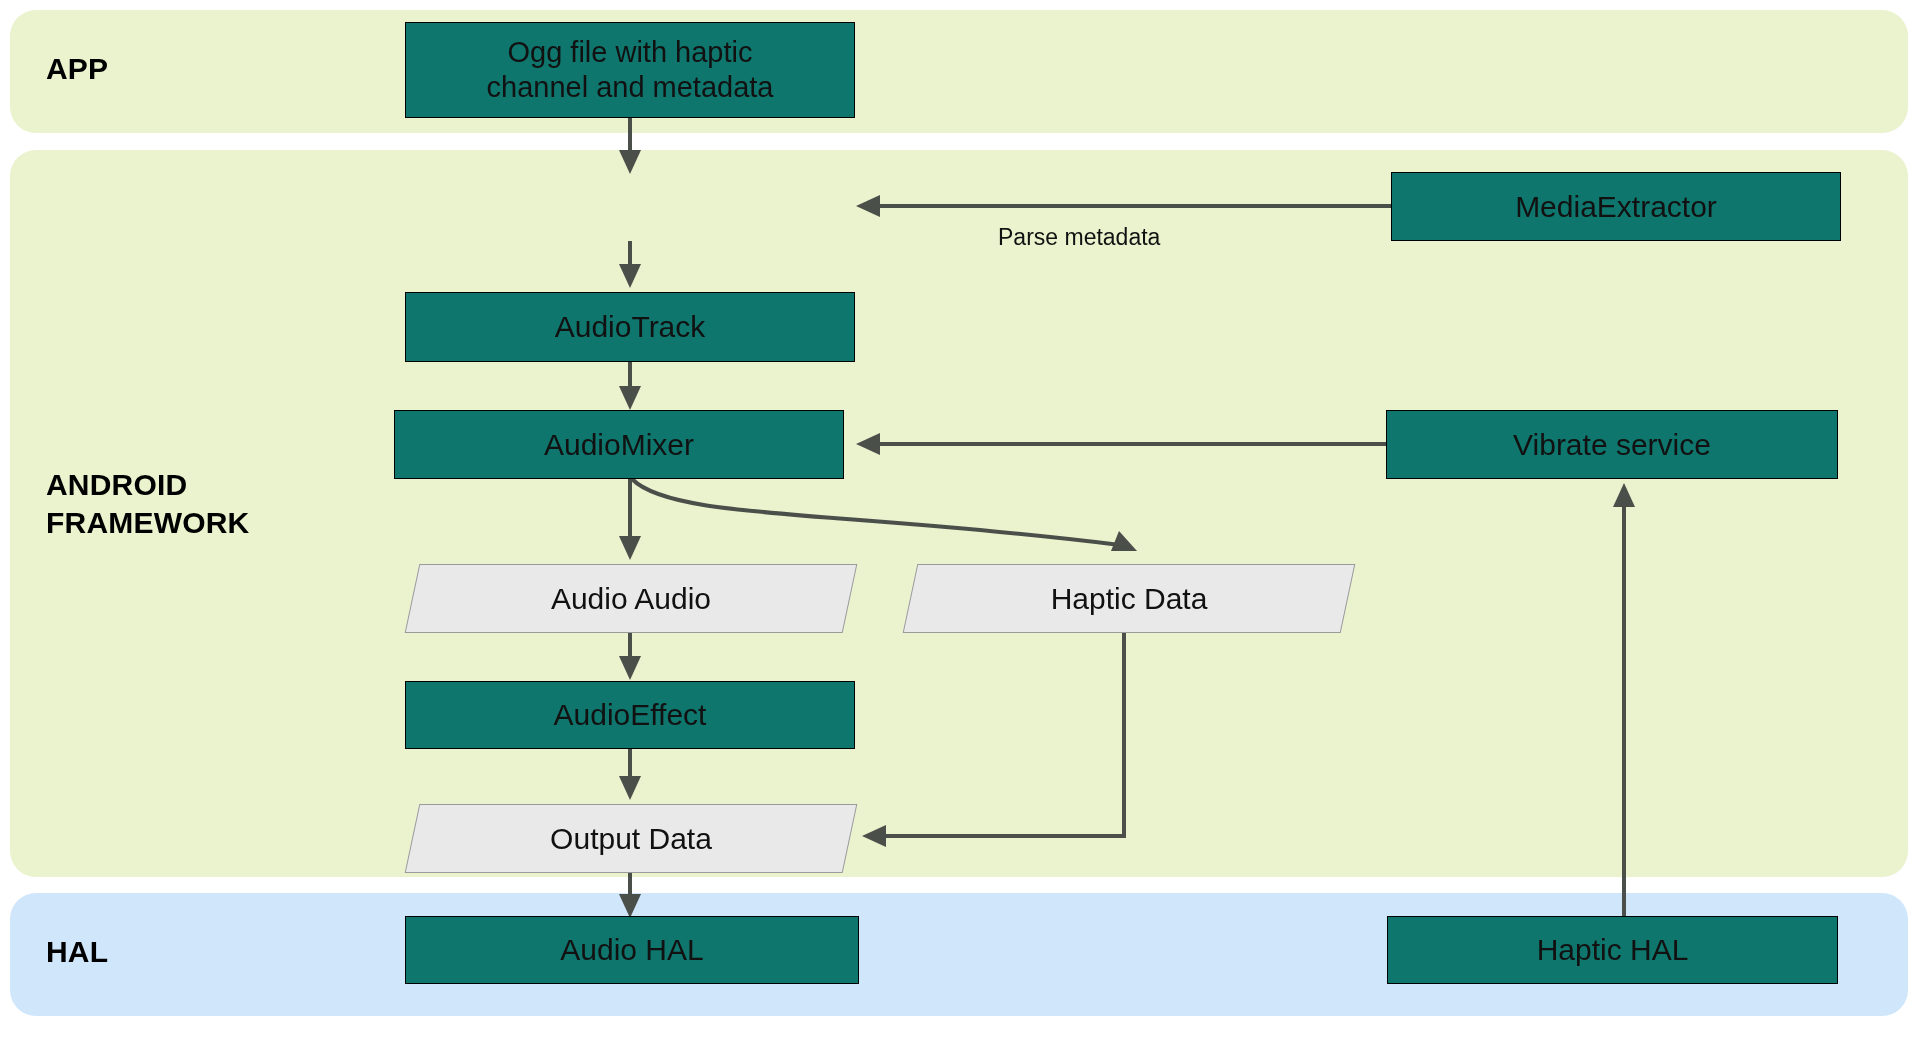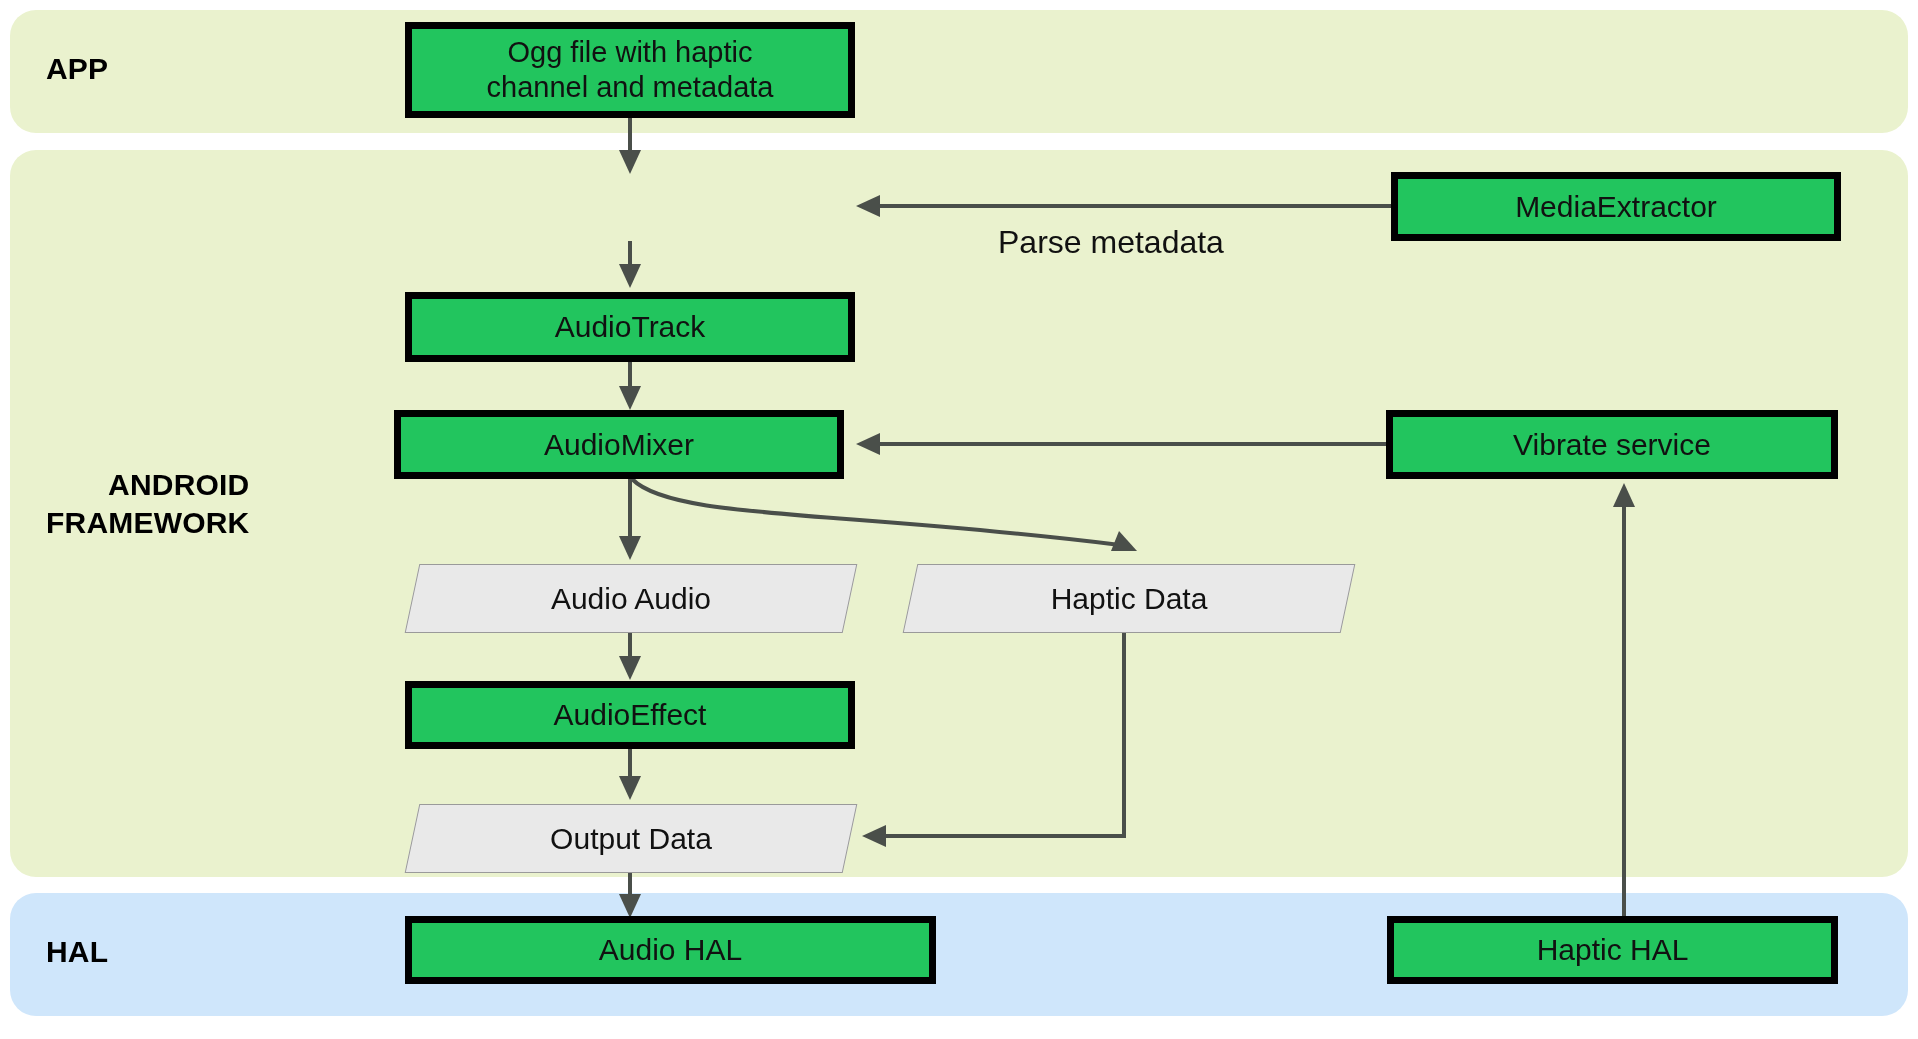--- a/index.html
+++ b/index.html
@@ -31,29 +31,29 @@
   .band-label {
     position: absolute;
     font-weight: bold;
     font-size: 30px;
     color: #000000;
     line-height: 1.28;
     letter-spacing: 0.2px;
     white-space: pre-line;
   }
   .label-app       { left: 46px; top: 50px; }
-  .label-framework { left: 46px; top: 466px; text-align: right; }
+  .label-framework { left: 46px; top: 466px; }
   .label-hal       { left: 46px; top: 933px; }
 
   
   .node {
     position: absolute;
     box-sizing: border-box;
-    background: #22c55e;
-    border: 7px solid #000000;
+    background: #0f766e;
+    border: 1px solid #000000;
     display: flex;
     align-items: center;
     justify-content: center;
     text-align: center;
     font-size: 30px;
     color: #111111;
     line-height: 1.2;
     z-index: 4;
   }
   .node.two-line { font-size: 29px; line-height: 1.22; }
@@ -87,21 +87,21 @@
   }
   .wire {
     fill: none;
     stroke: #4a4f4a;
     stroke-width: 4;
   }
   .wire-head { fill: #4a4f4a; stroke: none; }
 
   .edge-label {
     position: absolute;
-    font-size: 32px;
+    font-size: 23px;
     color: #111111;
     z-index: 5;
     white-space: nowrap;
   }
 </style>
 </head>
 <body>
 
 <div id="canvas">
 
@@ -213,21 +213,21 @@
 
   <div class="node" style="left:405px; top:681px; width:450px; height:68px;">
     <span>AudioEffect</span>
   </div>
 
   <div class="node data" style="left:412px; top:804px; width:438px; height:69px;">
     <span class="para-bg"></span>
     <span class="para-text">Output Data</span>
   </div>
 
-  <div class="node" style="left:405px; top:916px; width:531px; height:68px;">
+  <div class="node" style="left:405px; top:916px; width:454px; height:68px;">
     <span>Audio HAL</span>
   </div>
 
   <div class="node" style="left:1387px; top:916px; width:451px; height:68px;">
     <span>Haptic HAL</span>
   </div>
 
 </div>
 
 </body></html>

